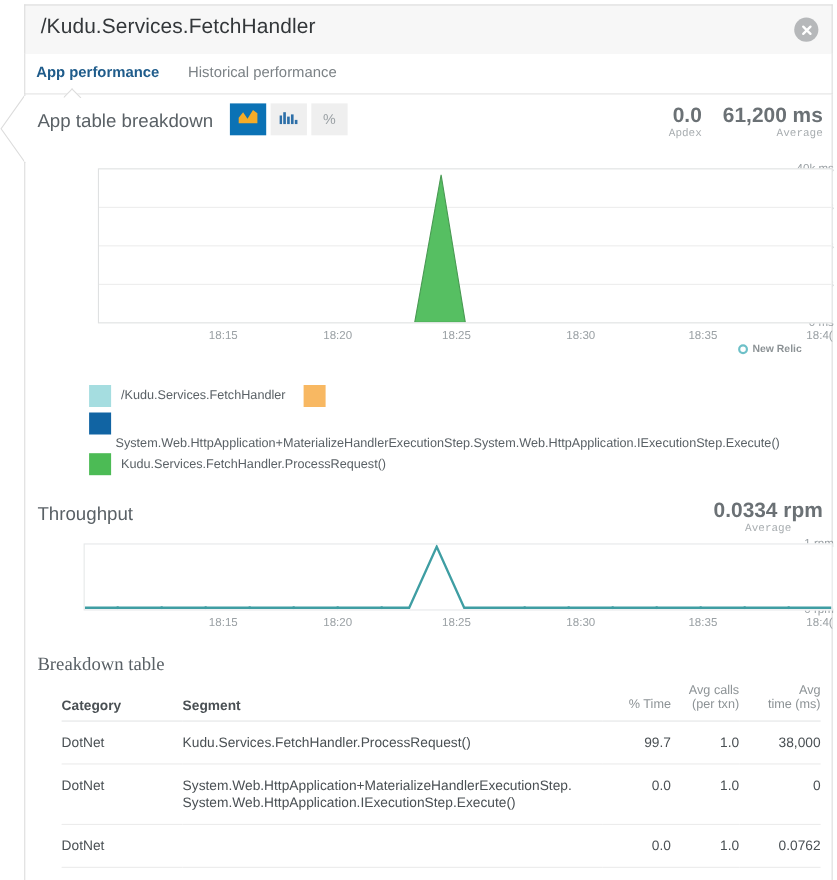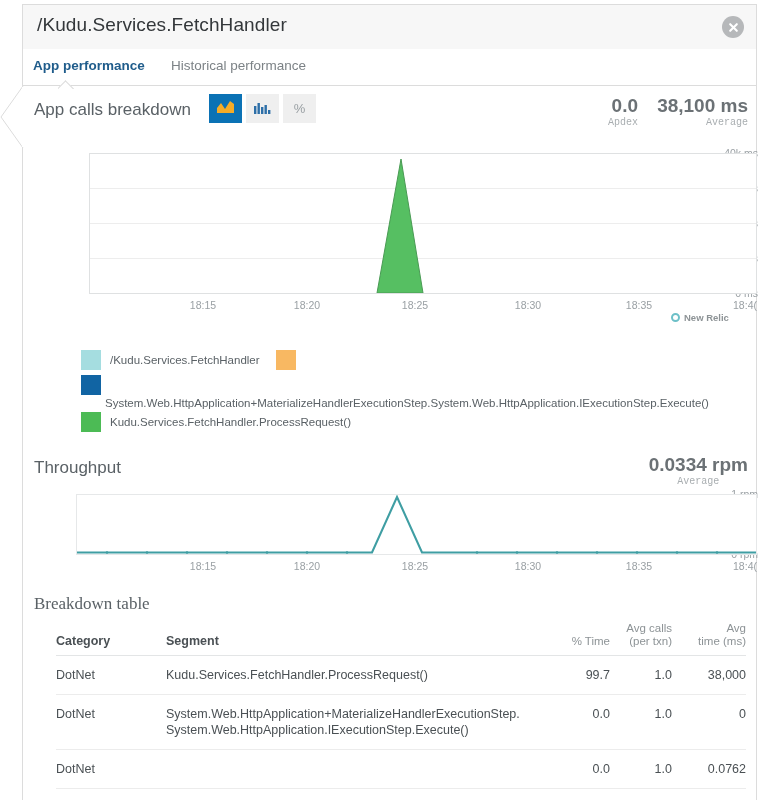--- a/index.html
+++ b/index.html
@@ -148,21 +148,21 @@
 
   <div class="tabbar">
     <div class="tab active">App performance</div>
     <div class="tab inactive">Historical performance</div>
   </div>
   <div class="tab-caret"></div>
 
   <div class="content">
 
     <div class="sect-head" style="left:11px; top:14px;">
-      <div class="sect-title">App calls breakdown</div>
+      <div class="sect-title">App table breakdown</div>
     </div>
 
     <div class="toggle-group" style="left:186px; top:8px;">
       <div class="tgl sel">
         <span>
           <svg width="19" height="14" viewBox="0 0 19 14" aria-hidden="true">
             <path d="M1 13 L1 8 L5 3 L9 9 L14 1 L18 4 L18 13 Z" fill="#f5ac28"></path>
           </svg>
         </span>
       </div>
@@ -180,21 +180,21 @@
       <div class="tgl">
         <span class="tgl-pct">%</span>
       </div>
     </div>
 
     <div class="metric" style="right:118px; top:9px;">
       <div class="val">0.0</div>
       <div class="lbl">Apdex</div>
     </div>
     <div class="metric" style="right:8px; top:9px;">
-      <div class="val">38,100 ms</div>
+      <div class="val">61,200 ms</div>
       <div class="lbl">Average</div>
     </div>
 
     <div class="chart-wrap" style="left:0px; top:55px; width:735px; height:165px;">
 
       <div class="ytick" style="top:12px;  width:60px;">40k ms</div>
       <div class="ytick" style="top:47px;  width:60px;">30k ms</div>
       <div class="ytick" style="top:82px;  width:60px;">20k ms</div>
       <div class="ytick" style="top:117px; width:60px;">10k ms</div>
       <div class="ytick" style="top:152px; width:60px;">0 ms</div>

